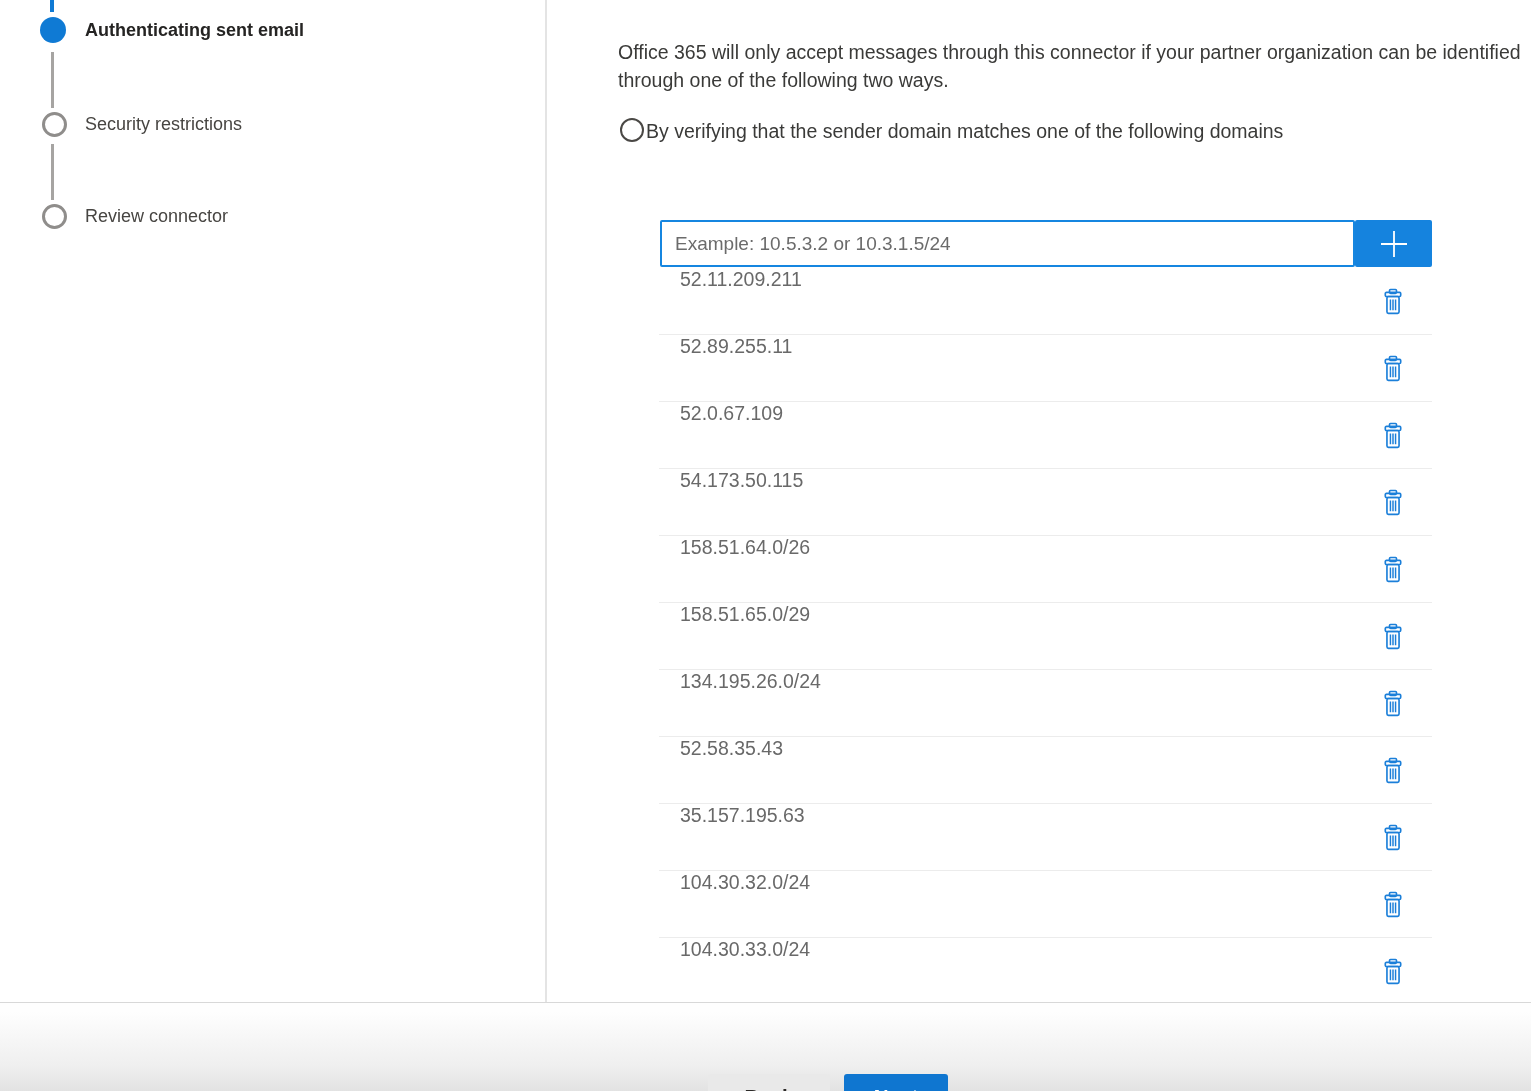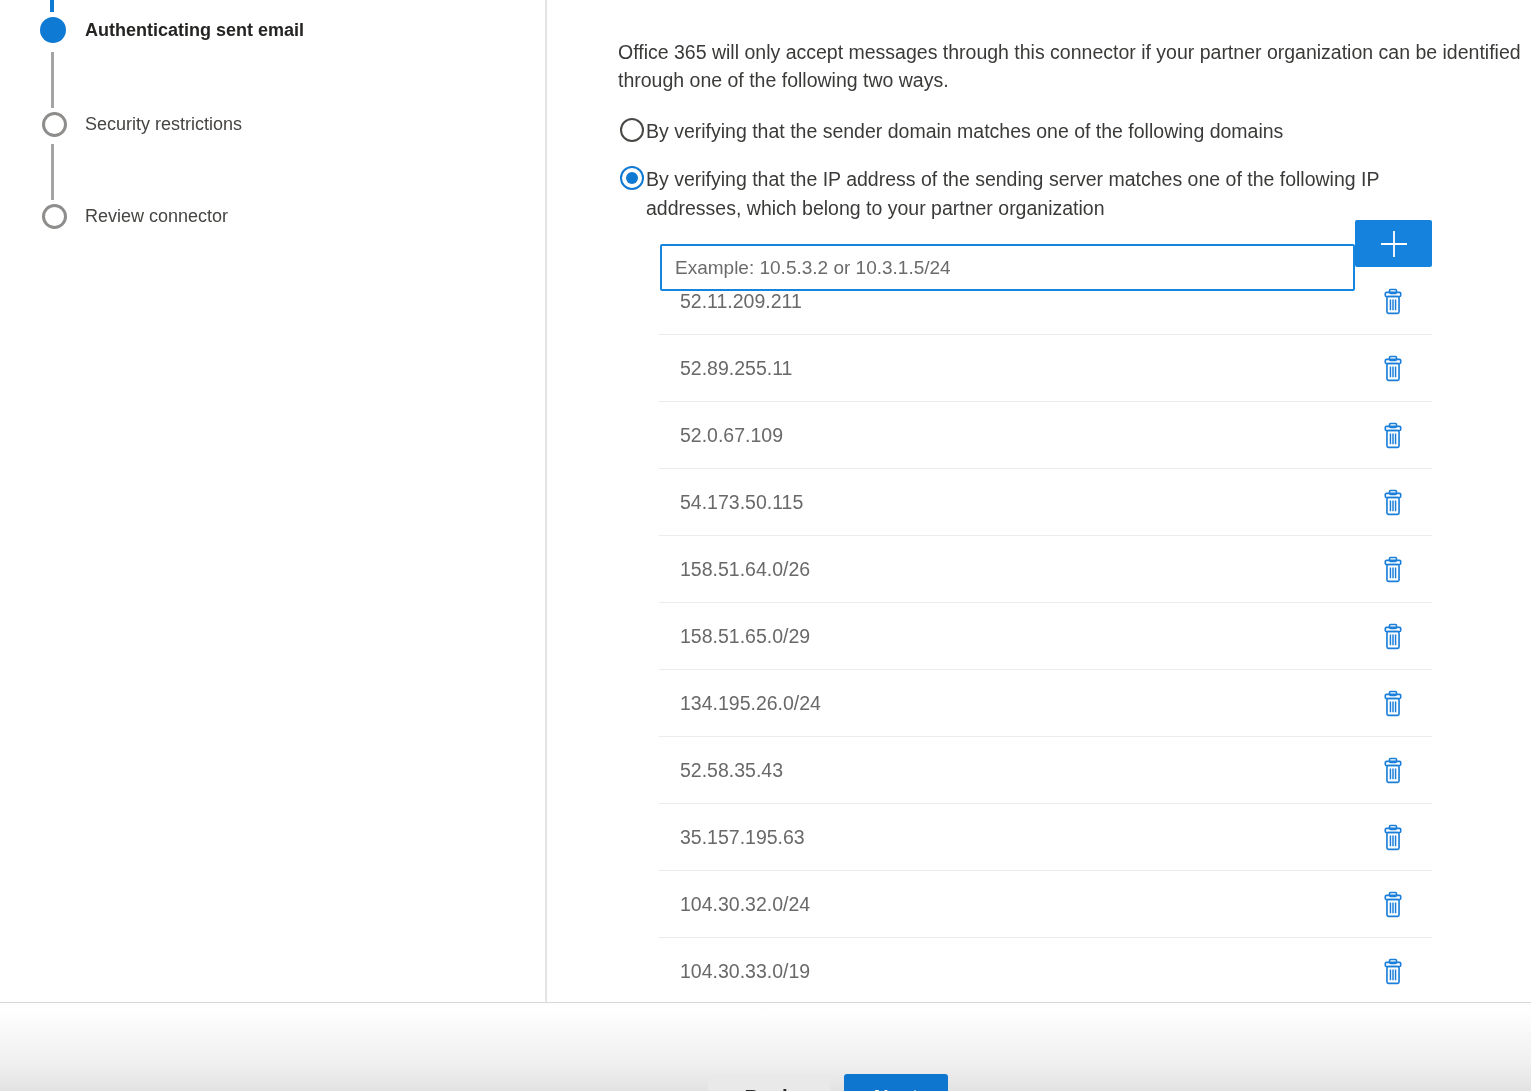--- a/index.html
+++ b/index.html
@@ -75,35 +75,35 @@
     font-size: 19.5px; line-height: 28.5px; color: #3a3a38;
   }
 
   
   .ip-input {
     position: absolute; left: 114px; top: 220px;
     width: 695px; height: 47px; box-sizing: border-box;
     border: 2px solid #1586e0; border-radius: 2px;
     padding: 0 0 0 13px; font-size: 19px; color: #3a3a38;
     font-family: "Liberation Sans", "DejaVu Sans", sans-serif;
-    outline: none; background: #ffffff; margin-top: 24px;
+    outline: none; background: #ffffff;
   }
   .ip-input::placeholder { color: #6b6b6b; opacity: 1; }
   .add-btn {
     position: absolute; left: 809px; top: 220px;
     width: 77px; height: 47px; border: none; border-radius: 2px;
     background: #1583de; cursor: pointer; padding: 0;
     display: flex; align-items: center; justify-content: center;
   }
 
   
   .ip-list { position: absolute; left: 113px; top: 268px; width: 773px; }
   .ip-row {
     height: 67px; border-bottom: 1px solid #ececec;
-    display: flex; align-items: center; justify-content: space-between;
+    display: flex; justify-content: space-between;
     padding: 0 26px 0 21px; box-sizing: border-box; gap: 32px;
   }
   .ip-text { font-size: 19.5px; color: #696969; }
   .trash-btn {
     background: none; border: none; padding: 2px; cursor: pointer;
     display: flex; align-items: center; justify-content: center;
   }
 
   
   .footer {
@@ -143,24 +143,20 @@
 
   <div class="content">
 
     <p class="intro">Office 365 will only accept messages through this connector if your partner organization can be identified through one of the following two ways.</p>
 
     <div class="option-row option-row-1">
       <span class="radio"></span>
       <span class="option-label">By verifying that the sender domain matches one of the following domains</span>
     </div>
 
-    <div class="option-row option-row-2">
-      <span class="radio selected"></span>
-      <span class="option-label">By verifying that the IP address of the sending server matches one of the following IP addresses, which belong to your partner organization</span>
-    </div>
 
     <input class="ip-input" type="text" placeholder="Example: 10.5.3.2 or 10.3.1.5/24" style="">
 
     <button class="add-btn">
       <svg width="34" height="34" viewBox="0 0 34 34">
         <path d="M17 4v26M4 17h26" stroke="#ffffff" stroke-width="1.8" fill="none"></path>
       </svg>
     </button>
 
     <div class="ip-list">
@@ -279,21 +275,21 @@
             <svg width="22" height="27" viewBox="0 0 24 29">
               <rect x="8.2" y="1.4" width="7.6" height="4.2" rx="1.1" fill="none" stroke="#1b7fd9" stroke-width="1.8"></rect>
               <rect x="3.6" y="4.6" width="16.8" height="4.4" rx="1.2" fill="none" stroke="#1b7fd9" stroke-width="1.8"></rect>
               <rect x="5.4" y="9" width="13.2" height="18.4" rx="1.6" fill="none" stroke="#1b7fd9" stroke-width="1.8"></rect>
               <path d="M9.2 12.4v11.6M12 12.4v11.6M14.8 12.4v11.6" stroke="#1b7fd9" stroke-width="1.6" fill="none"></path>
             </svg>
           </button>
         </div>
 
         <div class="ip-row">
-          <span class="ip-text">104.30.33.0/19</span>
+          <span class="ip-text">104.30.33.0/24</span>
           <button class="trash-btn">
             <svg width="22" height="27" viewBox="0 0 24 29">
               <rect x="8.2" y="1.4" width="7.6" height="4.2" rx="1.1" fill="none" stroke="#1b7fd9" stroke-width="1.8"></rect>
               <rect x="3.6" y="4.6" width="16.8" height="4.4" rx="1.2" fill="none" stroke="#1b7fd9" stroke-width="1.8"></rect>
               <rect x="5.4" y="9" width="13.2" height="18.4" rx="1.6" fill="none" stroke="#1b7fd9" stroke-width="1.8"></rect>
               <path d="M9.2 12.4v11.6M12 12.4v11.6M14.8 12.4v11.6" stroke="#1b7fd9" stroke-width="1.6" fill="none"></path>
             </svg>
           </button>
         </div>
       </div>

